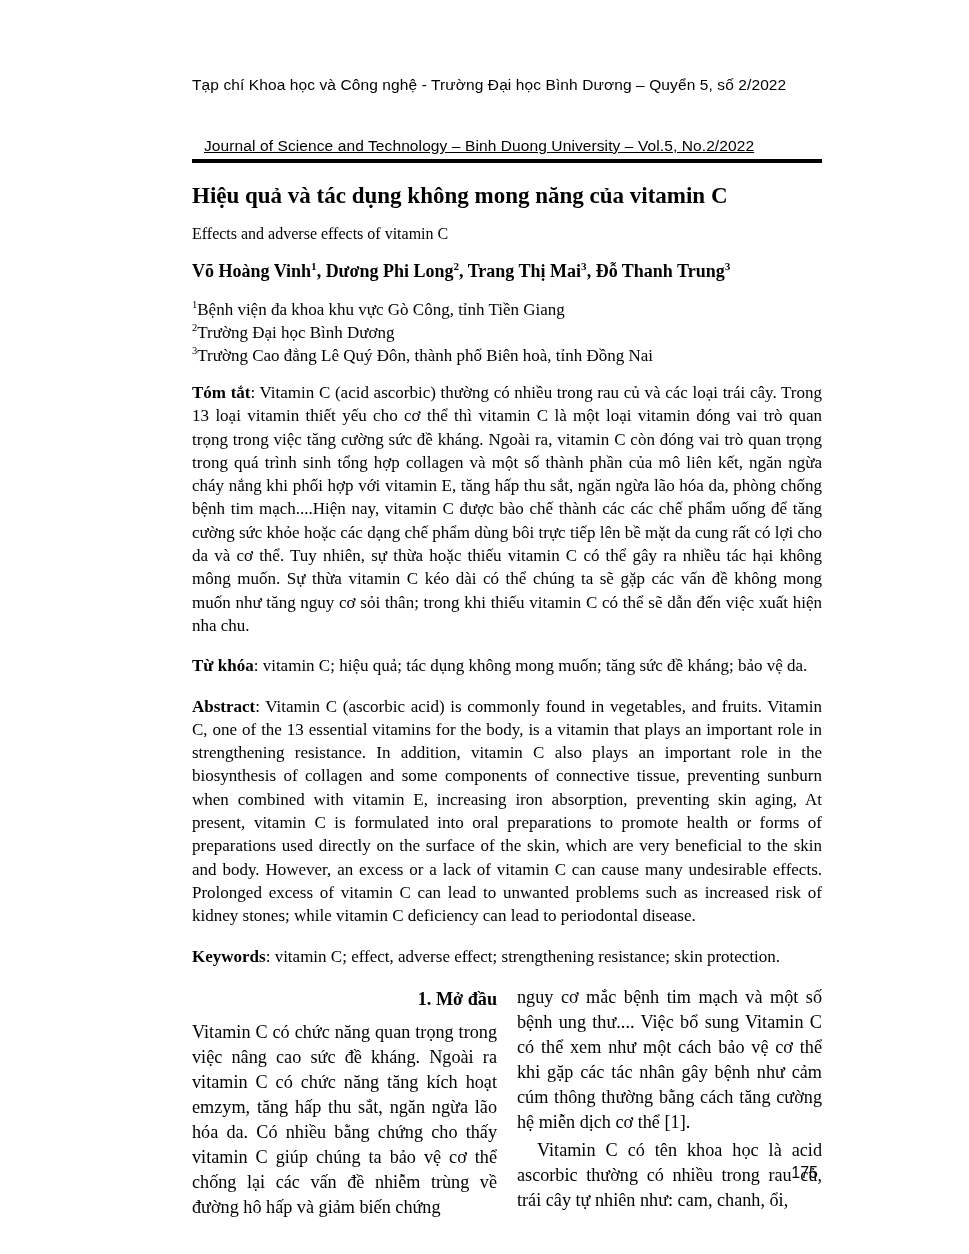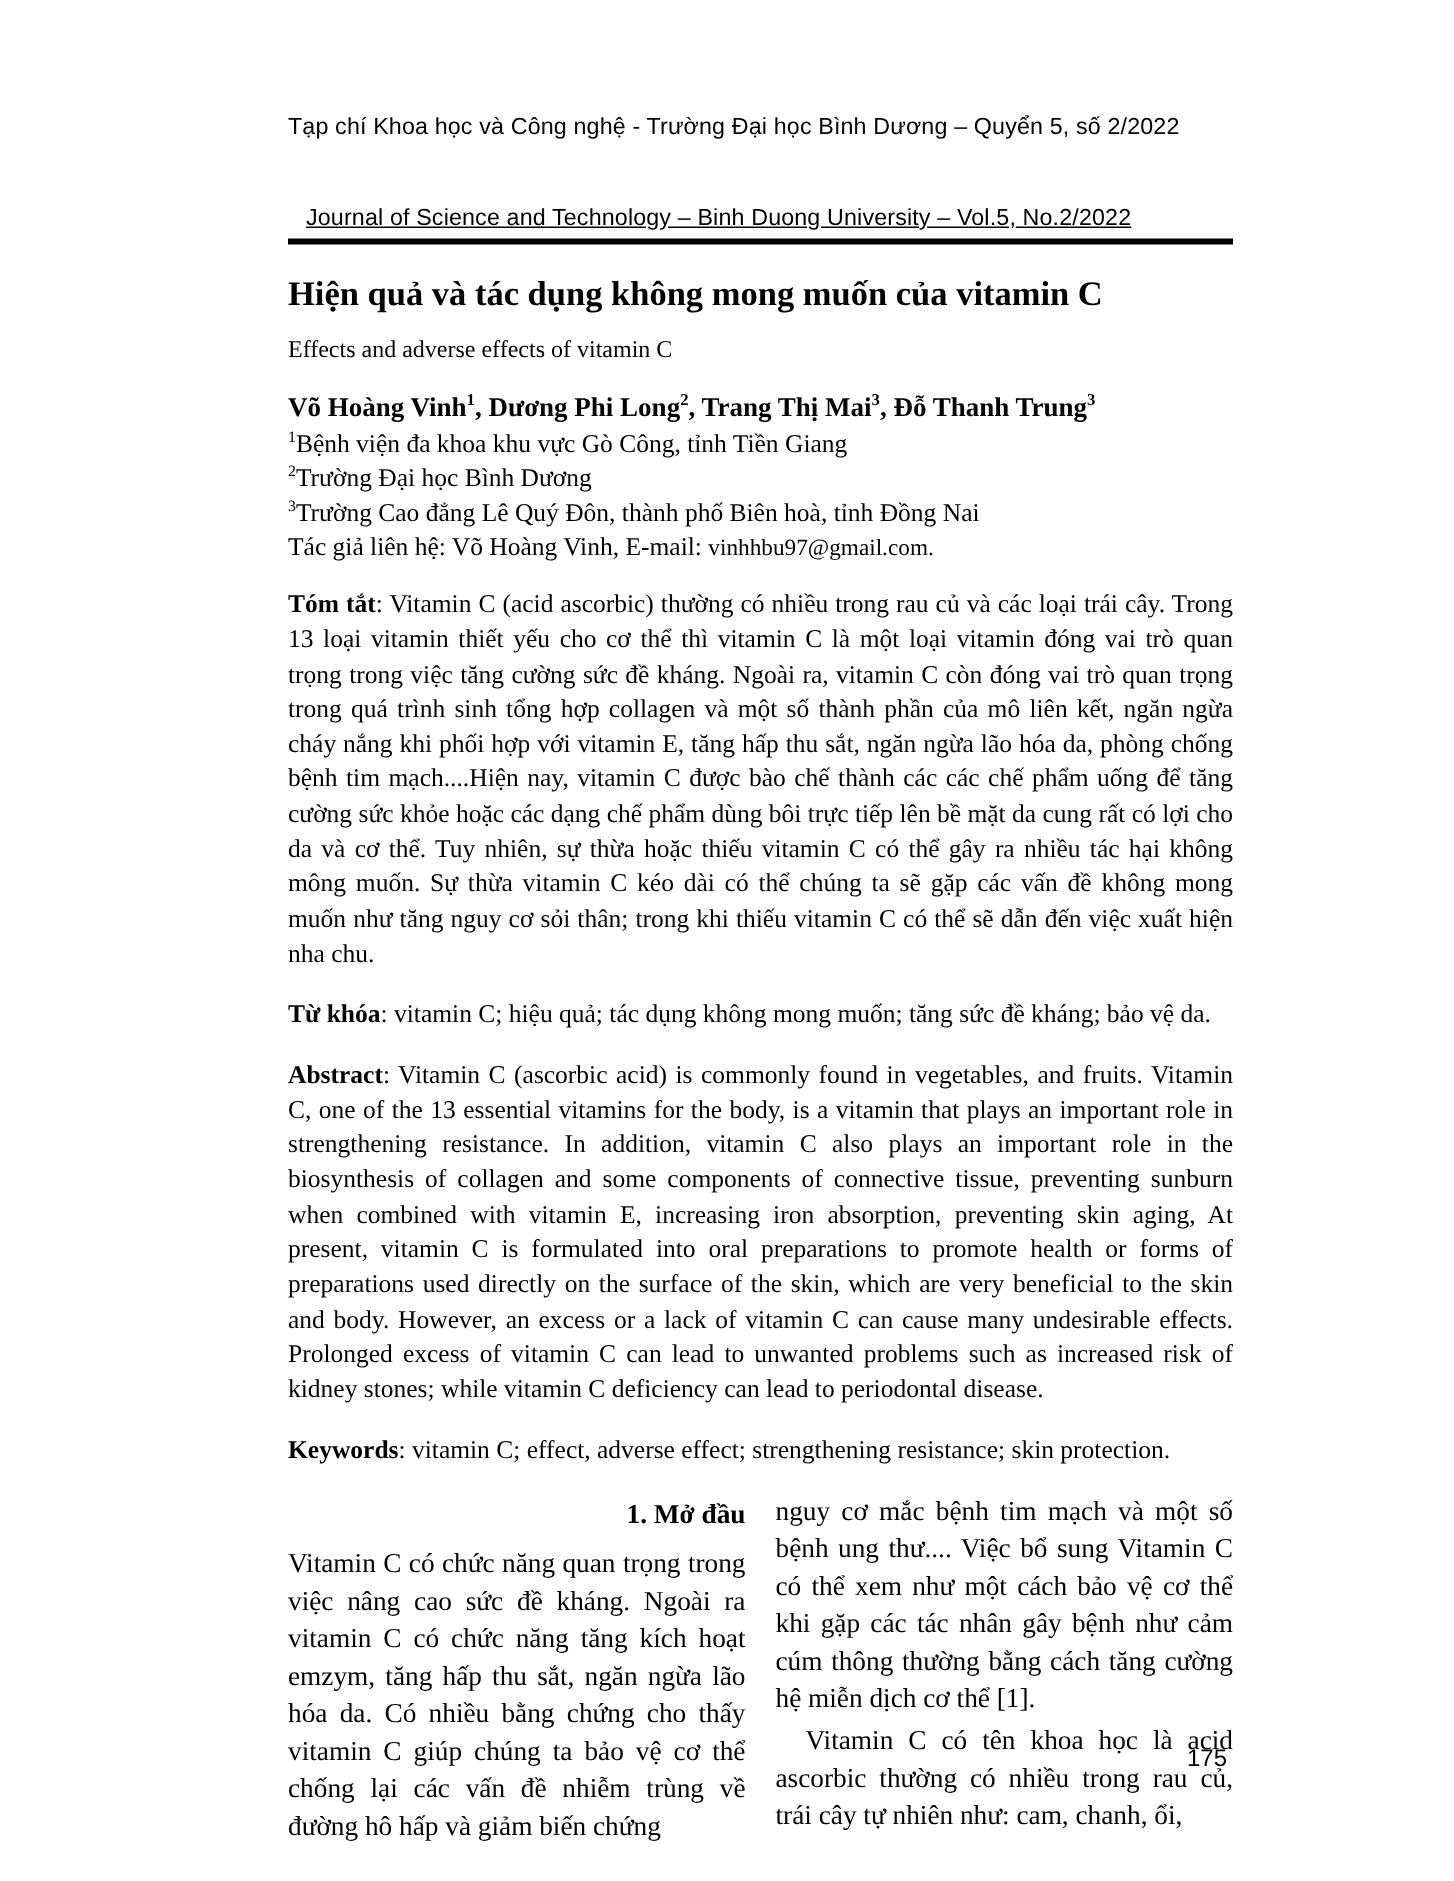--- a/index.html
+++ b/index.html
@@ -48,21 +48,21 @@
     line-height:28px;
   }
   
   .authors{
     margin-top:11px;
     font-size:18px;font-weight:bold;
     line-height:24px;
   }
   sup{font-size:0.62em;line-height:0;}
   
-  .affiliations{margin-top:1px;font-size:17px;line-height:23px;}
+  .affiliations{margin-top:15px;font-size:17px;line-height:23px;}
   .affil-row{white-space:nowrap;}
   .contact-line{font-size:17px;line-height:23px;}
   .contact-line .email{font-size:15.5px;}
   
   .para{
     margin-top:14px;
     font-size:17px;
     line-height:23.3px;
     text-align:justify;
   }
@@ -102,32 +102,31 @@
 
 <div class="page">
   <div class="content">
 
     <div class="running-head">
       <div class="line1">Tạp chí Khoa học và Công nghệ - Trường Đại học Bình Dương – Quyển 5, số 2/2022</div>
       <div class="line2">Journal of Science and Technology – Binh Duong University – Vol.5, No.2/2022</div>
     </div>
     <div class="head-rule"></div>
 
-    <h1 class="title-vi">Hiện quả và tác dụng không mong muốn của vitamin C</h1>
+    <h1 class="title-vi">Hiệu quả và tác dụng không mong năng của vitamin C</h1>
     <h2 class="title-en">Effects and adverse effects of vitamin C</h2>
 
     <div class="authors">
       <span>Võ Hoàng Vinh</span><sup>1</sup><span>, </span><span>Dương Phi Long</span><sup>2</sup><span>, </span><span>Trang Thị Mai</span><sup>3</sup><span>, </span><span>Đỗ Thanh Trung</span><sup>3</sup>
     </div>
 
     <div class="affiliations">
       <div class="affil-row"><sup>1</sup><span>Bệnh viện đa khoa khu vực Gò Công, tỉnh Tiền Giang</span></div>
       <div class="affil-row"><sup>2</sup><span>Trường Đại học Bình Dương</span></div>
       <div class="affil-row"><sup>3</sup><span>Trường Cao đẳng Lê Quý Đôn, thành phố Biên hoà, tỉnh Đồng Nai</span></div>
-      <div class="contact-line"><span>Tác giả liên hệ: Võ Hoàng Vinh, E-mail: </span><span class="email">vinhhbu97@gmail.com.</span></div>
     </div>
 
     <p class="para"><b>Tóm tắt</b><span>: Vitamin C (acid ascorbic) thường có nhiều trong rau củ và các loại trái cây. Trong 13 loại vitamin thiết yếu cho cơ thể thì vitamin C là một loại vitamin đóng vai trò quan trọng trong việc tăng cường sức đề kháng. Ngoài ra, vitamin C còn đóng vai trò quan trọng trong quá trình sinh tổng hợp collagen và một số thành phần của mô liên kết, ngăn ngừa cháy nắng khi phối hợp với vitamin E, tăng hấp thu sắt, ngăn ngừa lão hóa da, phòng chống bệnh tim mạch....Hiện nay, vitamin C được bào chế thành các các chế phẩm uống để tăng cường sức khỏe hoặc các dạng chế phẩm dùng bôi trực tiếp lên bề mặt da cung rất có lợi cho da và cơ thể. Tuy nhiên, sự thừa hoặc thiếu vitamin C có thể gây ra nhiều tác hại không mông muốn. Sự thừa vitamin C kéo dài có thể chúng ta sẽ gặp các vấn đề không mong muốn như tăng nguy cơ sỏi thân; trong khi thiếu vitamin C có thể sẽ dẫn đến việc xuất hiện nha chu.</span></p>
 
     <p class="para kw"><b>Từ khóa</b><span>: vitamin C; hiệu quả; tác dụng không mong muốn; tăng sức đề kháng; bảo vệ da.</span></p>
 
     <p class="para kw"><b>Abstract</b><span>: Vitamin C (ascorbic acid) is commonly found in vegetables, and fruits. Vitamin C, one of the 13 essential vitamins for the body, is a vitamin that plays an important role in strengthening resistance. In addition, vitamin C also plays an important role in the biosynthesis of collagen and some components of connective tissue, preventing sunburn when combined with vitamin E, increasing iron absorption, preventing skin aging, At present, vitamin C is formulated into oral preparations to promote health or forms of preparations used directly on the surface of the skin, which are very beneficial to the skin and body. However, an excess or a lack of vitamin C can cause many undesirable effects. Prolonged excess of vitamin C can lead to unwanted problems such as increased risk of kidney stones; while vitamin C deficiency can lead to periodontal disease.</span></p>
 
     <p class="para tight"><b>Keywords</b><span>: vitamin C; effect, adverse effect; strengthening resistance; skin protection.</span></p>
 

